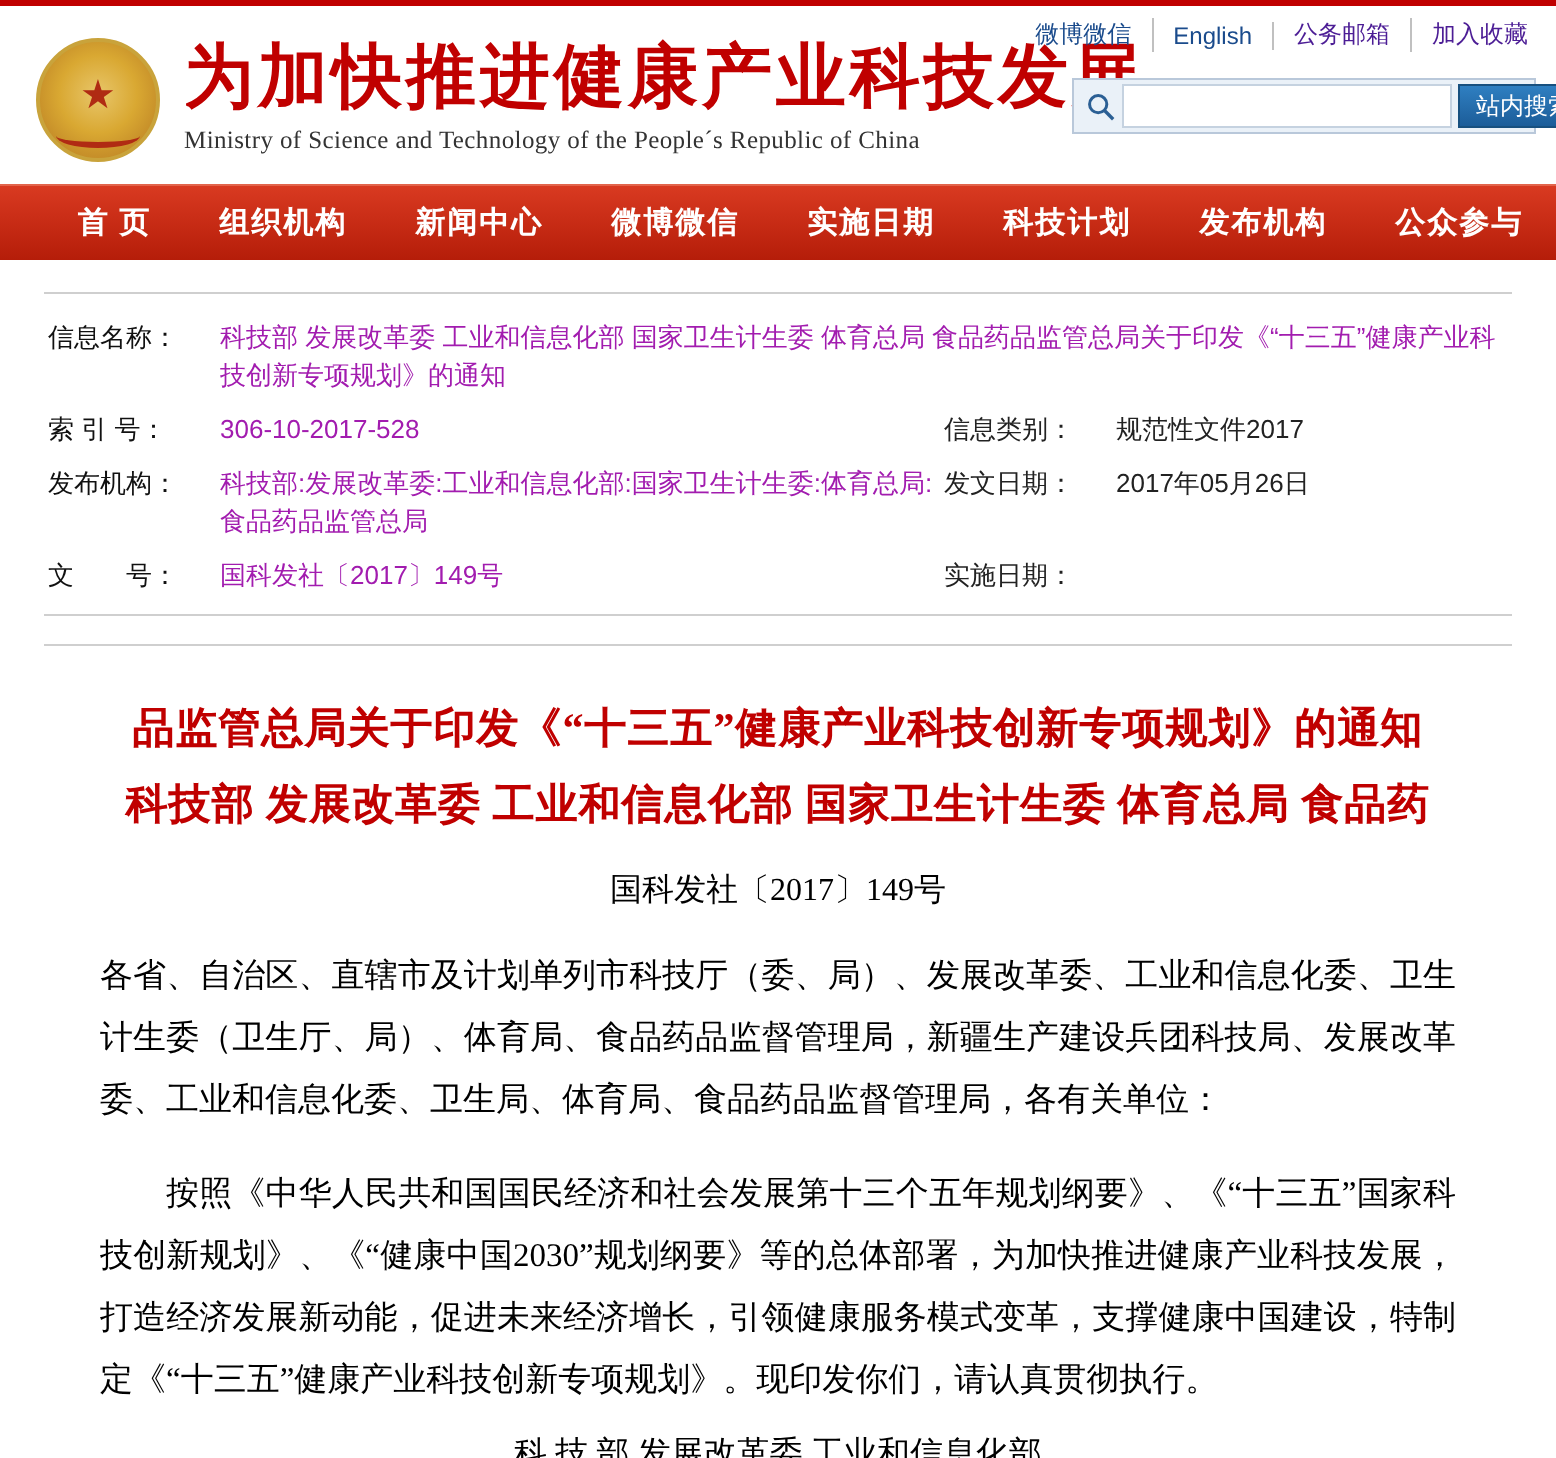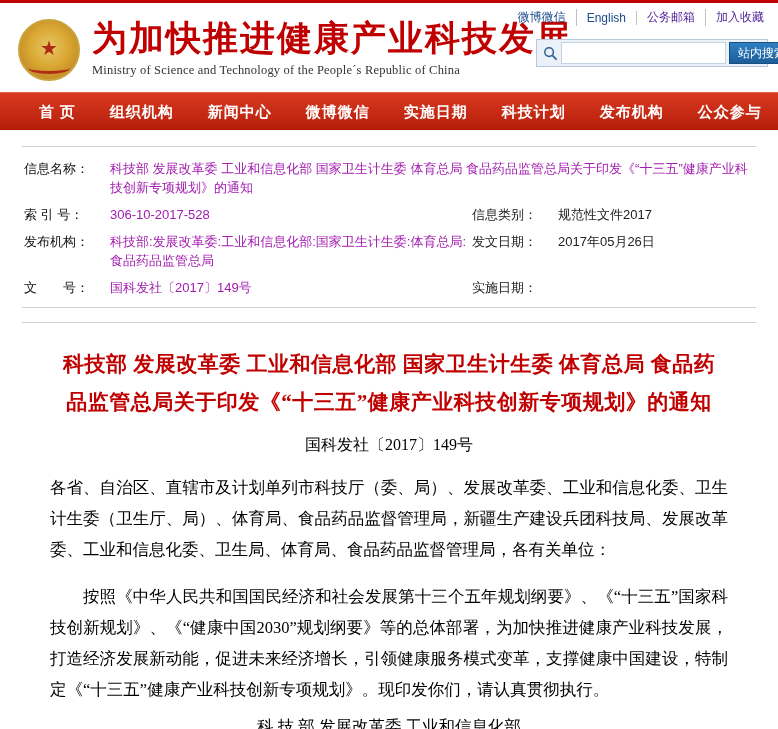--- a/index.html
+++ b/index.html
@@ -241,22 +241,22 @@
           <td class="lbl">文　　号：</td>
           <td class="val">国科发社〔2017〕149号</td>
           <td class="lbl2">实施日期：</td>
           <td class="val2"></td>
         </tr>
       </tbody>
         </table>
     </div>
 
     <div class="doc">
+      <div class="doc-title">品监管总局关于印发《“十三五”健康产业科技创新专项规划》的通知</div>
       <div class="doc-title">科技部 发展改革委 工业和信息化部 国家卫生计生委 体育总局 食品药</div>
-      <div class="doc-title">品监管总局关于印发《“十三五”健康产业科技创新专项规划》的通知</div>
 
       <div class="doc-num">国科发社〔2017〕149号</div>
 
       <div class="doc-p">各省、自治区、直辖市及计划单列市科技厅（委、局）、发展改革委、工业和信息化委、卫生计生委（卫生厅、局）、体育局、食品药品监督管理局，新疆生产建设兵团科技局、发展改革委、工业和信息化委、卫生局、体育局、食品药品监督管理局，各有关单位：</div>
 
       <div class="doc-p indent">按照《中华人民共和国国民经济和社会发展第十三个五年规划纲要》、《“十三五”国家科技创新规划》、《“健康中国2030”规划纲要》等的总体部署，为加快推进健康产业科技发展，打造经济发展新动能，促进未来经济增长，引领健康服务模式变革，支撑健康中国建设，特制定《“十三五”健康产业科技创新专项规划》。现印发你们，请认真贯彻执行。</div>
 
       <div class="sign">科  技  部  发展改革委  工业和信息化部</div>
 
     </div>

